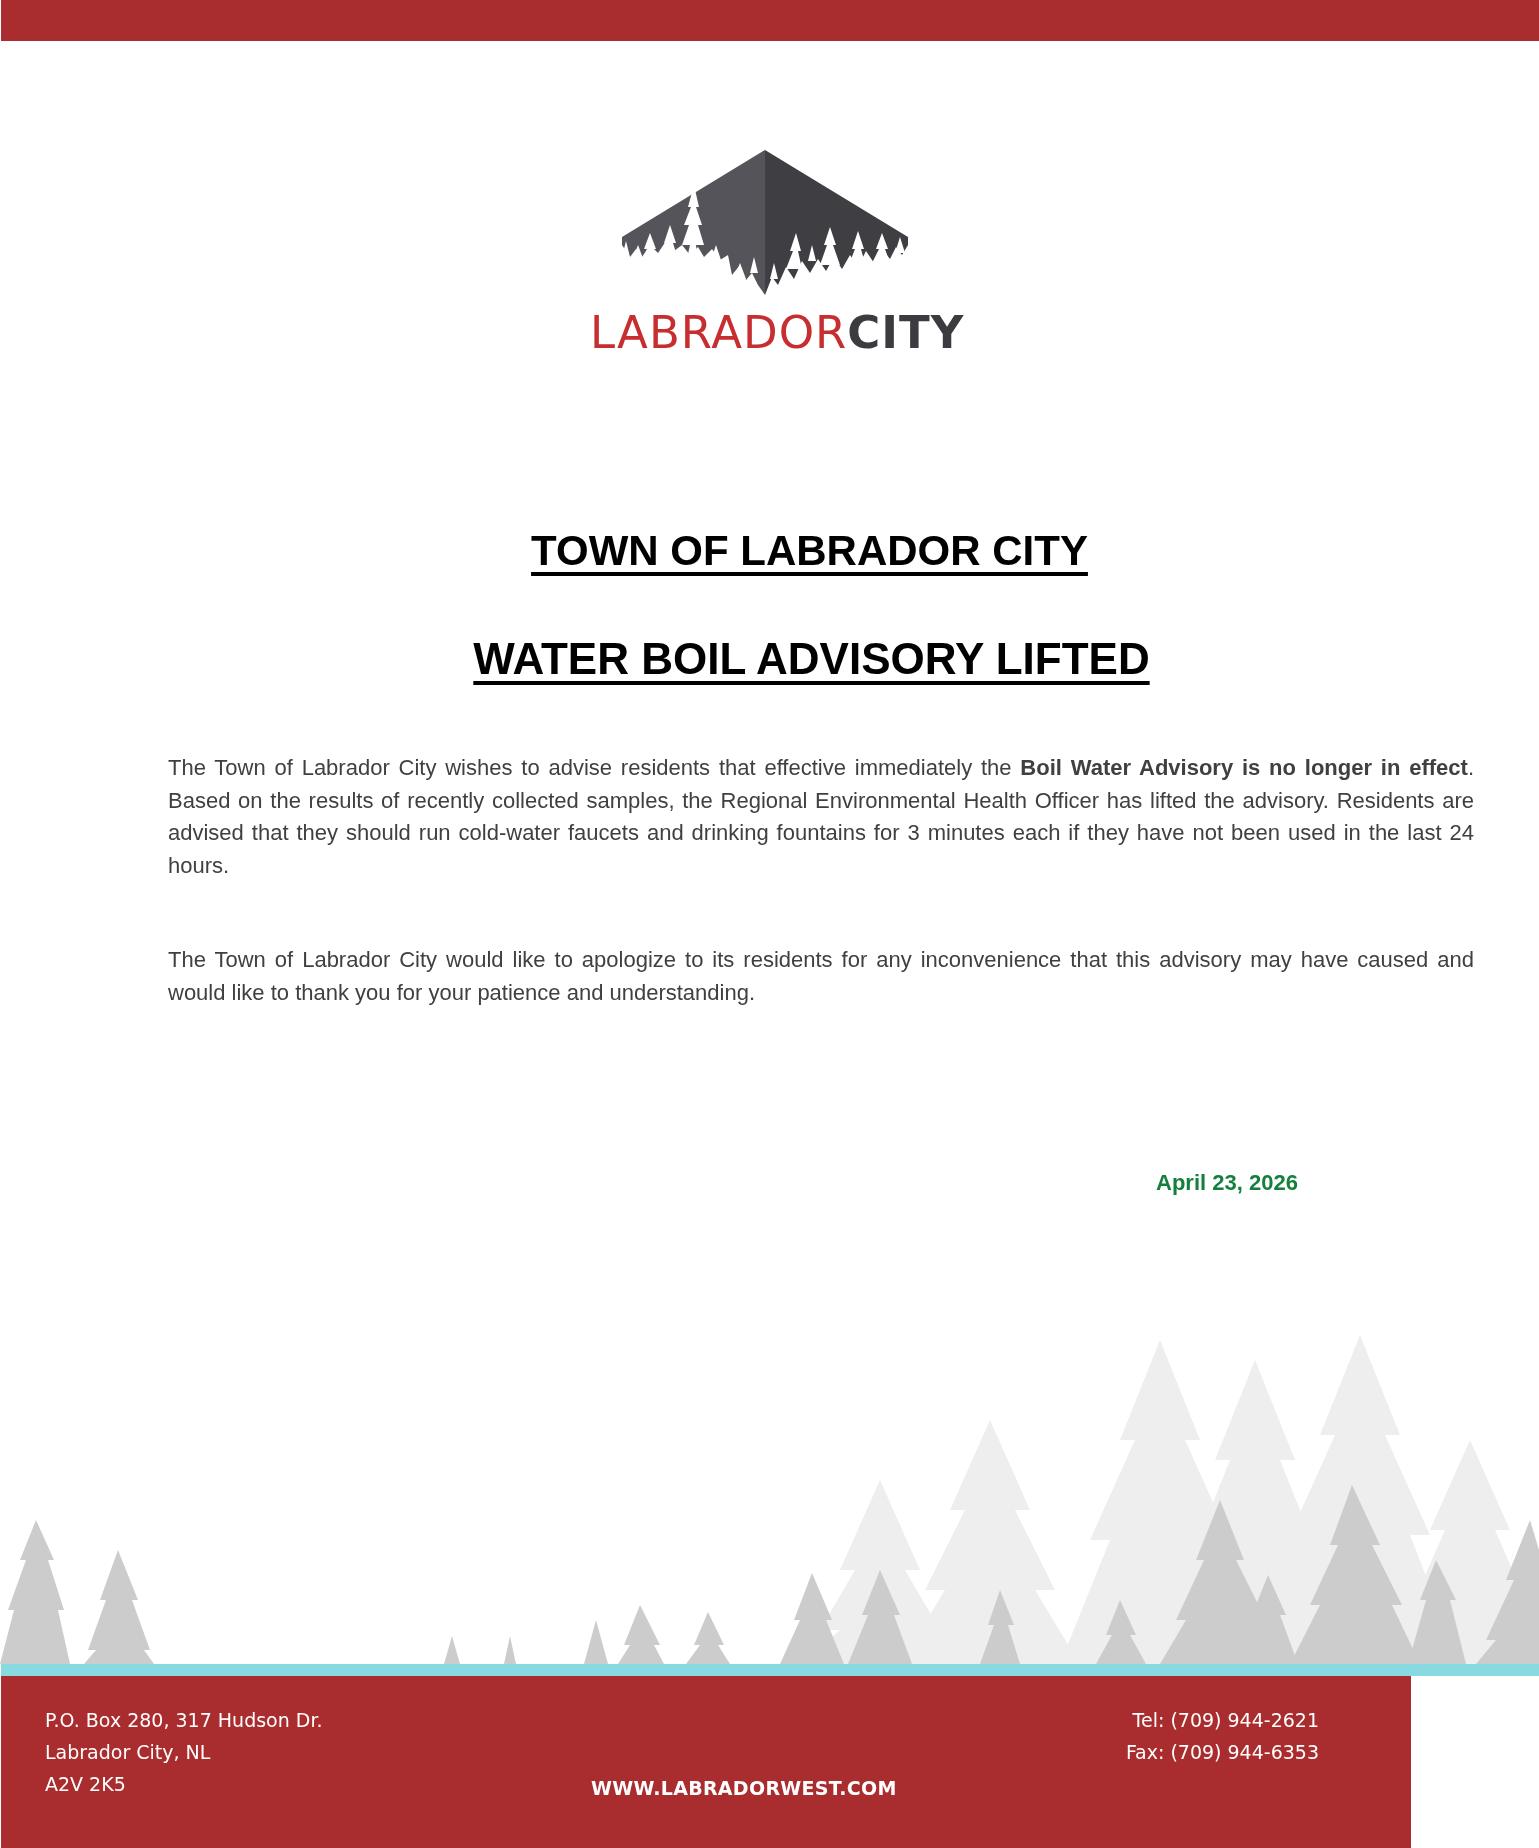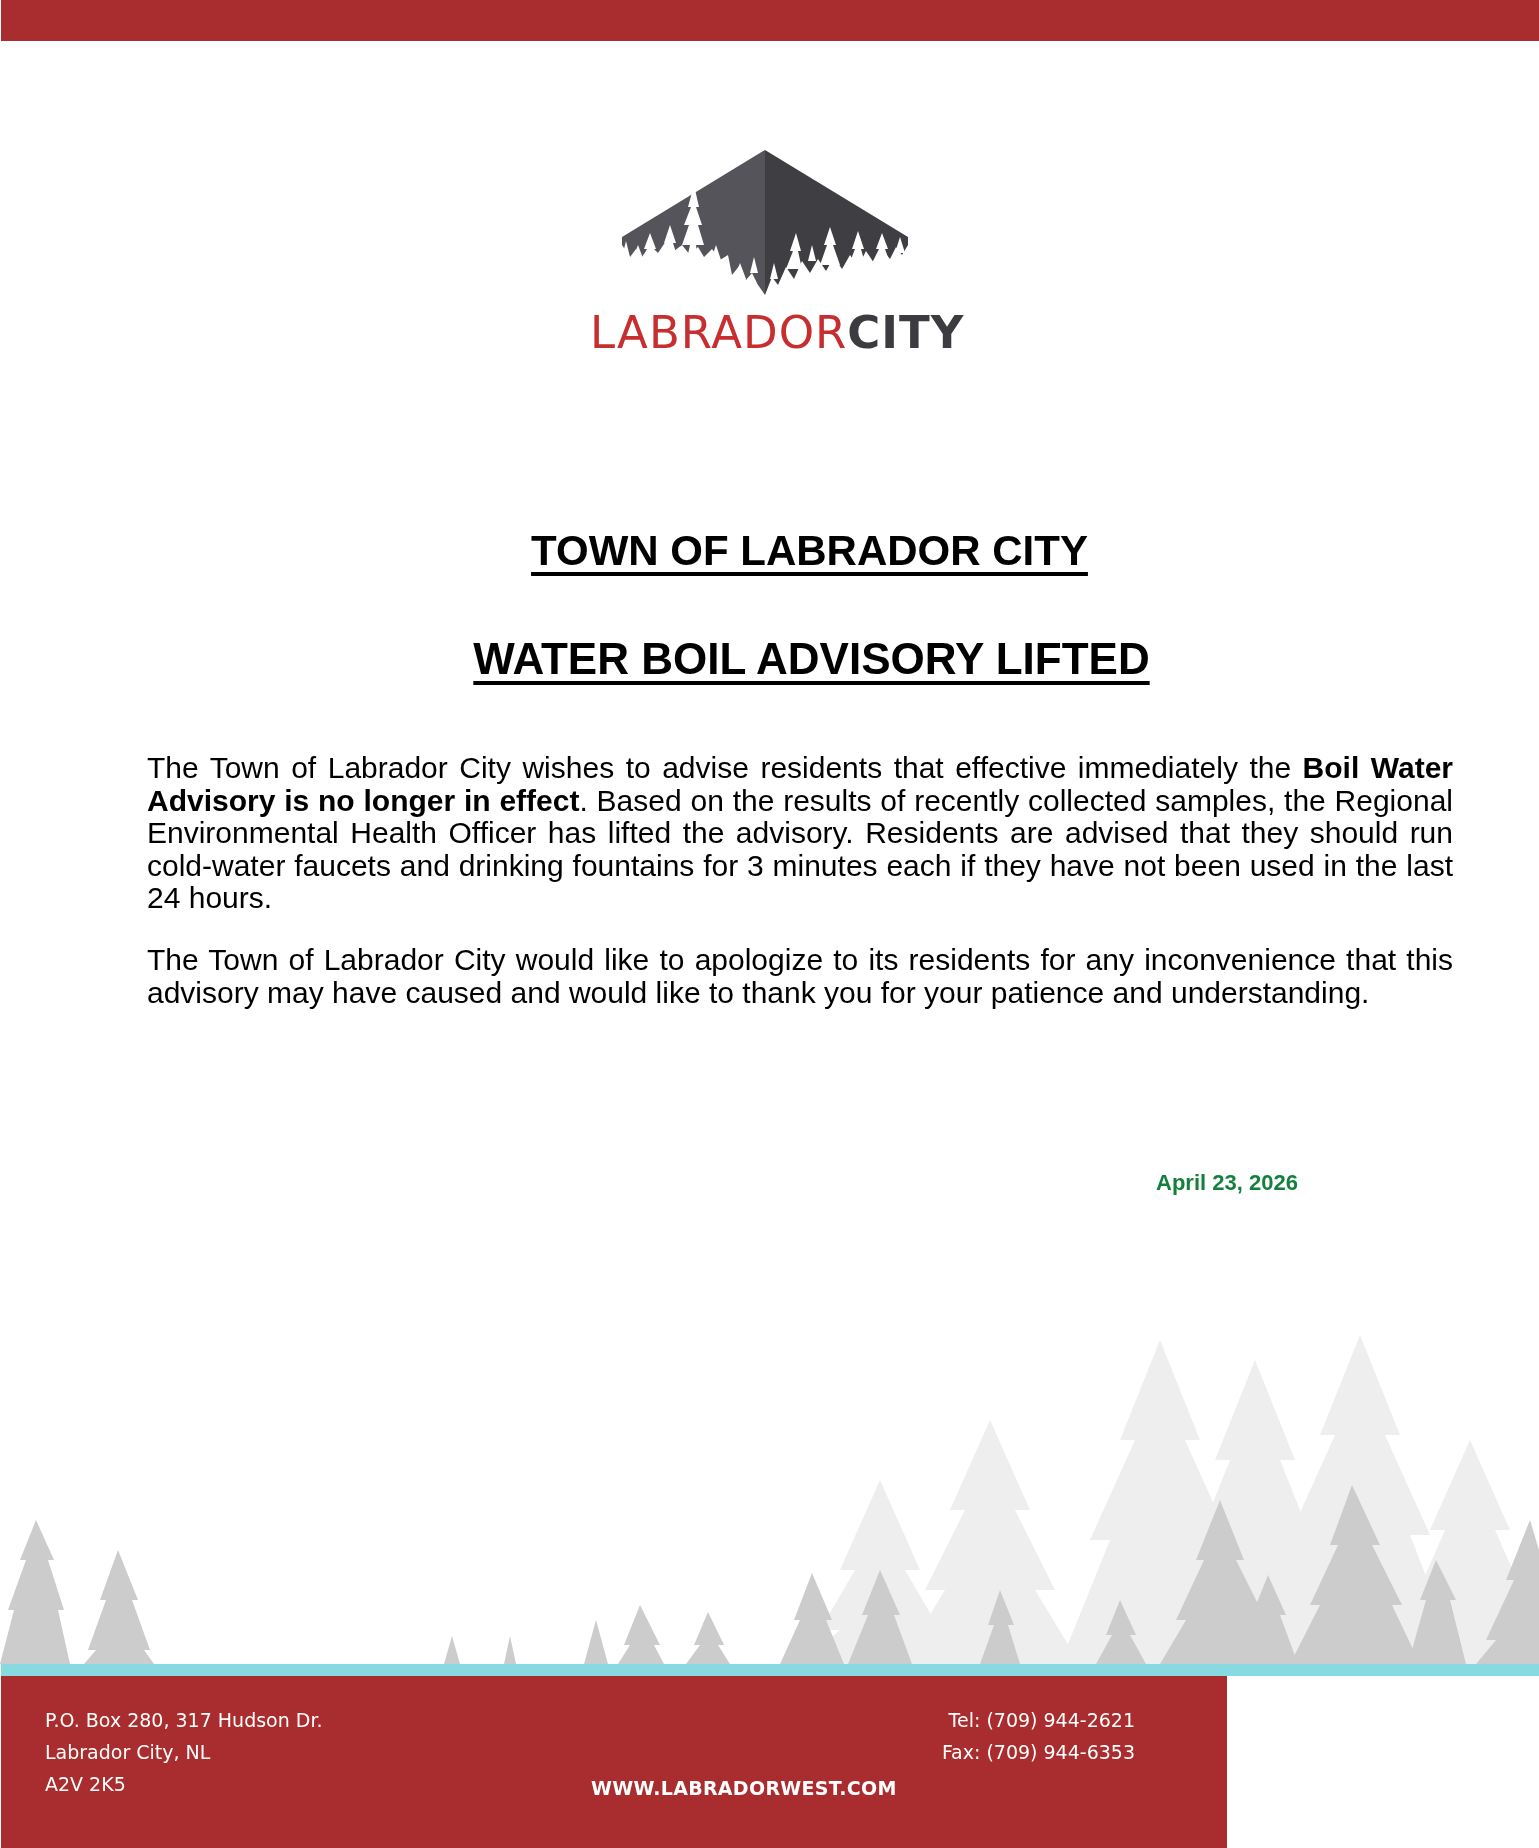--- a/index.html
+++ b/index.html
@@ -7,28 +7,28 @@
     .top-bar { position: absolute; left: 1px; top: 0; width: 1538px; height: 41px; background: #A92D2E; }
     .logo { position: absolute; left: 590px; top: 145px; width: 360px; height: 215px; }
     .logo svg { position: absolute; left: 0; top: 0; }
     .wordmark { position: absolute; left: 0; top: 168px; width: 360px; text-align: center; font-family: "DejaVu Sans", sans-serif; font-size: 45px; letter-spacing: 1px; line-height: 40px; }
     .wordmark .w-red { color: #C62E2F; font-weight: normal; }
     .wordmark .w-dark { color: #3C3B3F; font-weight: bold; }
     .title { position: absolute; left: 0; width: 1539px; text-align: center; font-family: "Liberation Sans", sans-serif; font-weight: bold; color: #000; }
     .title span { text-decoration: underline; text-decoration-thickness: 4px; text-underline-offset: 7px; }
     .title1 { top: 527px; font-size: 42px; padding-left: 80px; box-sizing: border-box; }
     .title2 { top: 634px; font-size: 44px; padding-left: 84px; box-sizing: border-box; }
-    .body-text { position: absolute; left: 147px; width: 1306px; font-family: "Liberation Sans", sans-serif; font-size: 30px; line-height: 32.5px; color: #000000; text-align: justify; margin: 0; }
+    .body-text { position: absolute; left: 168px; width: 1306px; font-family: "Liberation Sans", sans-serif; font-size: 22px; line-height: 32.5px; color: #404040; text-align: justify; margin: 0; }
     .para1 { top: 752px; }
     .para2 { top: 944px; }
     .body-text b { font-weight: bold; }
     .date { position: absolute; left: 1156px; top: 1170px; font-family: Liberation Sans, sans-serif; font-weight: bold; font-size: 22px; color: #15803d; }
     .forest { position: absolute; left: 0; top: 1300px; width: 1539px; height: 364px; }
     .teal-stripe { position: absolute; left: 1px; top: 1664px; width: 1538px; height: 12px; background: #86DAE0; }
-    .footer { position: absolute; left: 1px; top: 1676px; width: 1226px; height: 172px; background: #A92D2E; color: #ffffff; font-family: "DejaVu Sans", sans-serif; }
+    .footer { position: absolute; left: 1px; top: 1676px; width: 1410px; height: 172px; background: #A92D2E; color: #ffffff; font-family: "DejaVu Sans", sans-serif; }
     .addr { position: absolute; left: 44px; top: 28px; font-size: 19px; line-height: 32px; }
     .addr div { white-space: nowrap; }
     .contact { position: absolute; right: 92px; top: 28px; font-size: 19px; line-height: 32px; text-align: right; }
     .website { position: absolute; left: 590px; top: 101px; font-size: 19px; font-weight: bold; letter-spacing: 0.3px; color: #fff; text-decoration: none; }
   </style>
 </head>
 <body>
 
 <div class="top-bar"></div>
 

